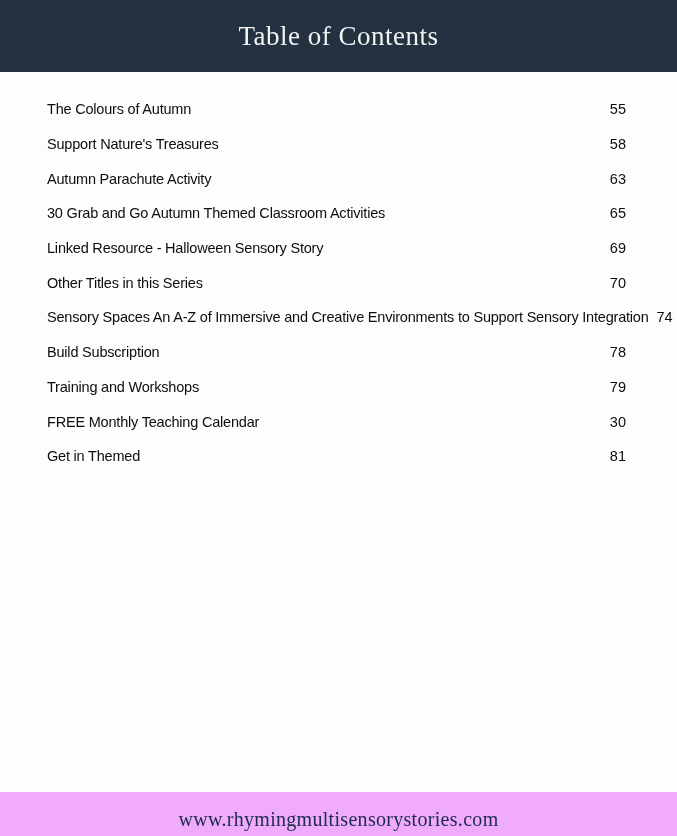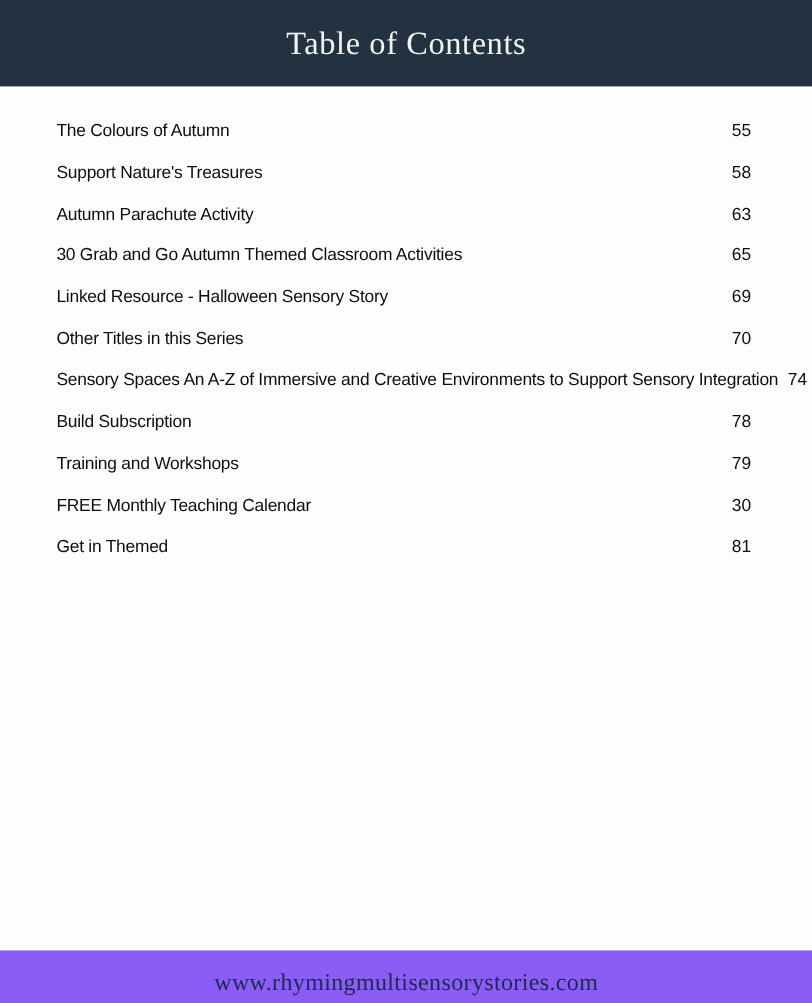--- a/index.html
+++ b/index.html
@@ -52,21 +52,21 @@
     font-size: 14.5px;
     color: #0d0d0d;
     text-align: right;
     min-width: 24px;
   }
   .footer {
     position: absolute;
     bottom: 0; left: 0;
     width: 677px;
     height: 44px;
-    background: #8b5cf6;
+    background: #f0abfc;
     display: flex;
     align-items: center;
     justify-content: center;
     padding-top: 10px;
   }
   .footer-url {
     font-family: "Liberation Serif", serif;
     font-size: 20px;
     color: #1e2b4e;
     letter-spacing: 0.3px;

